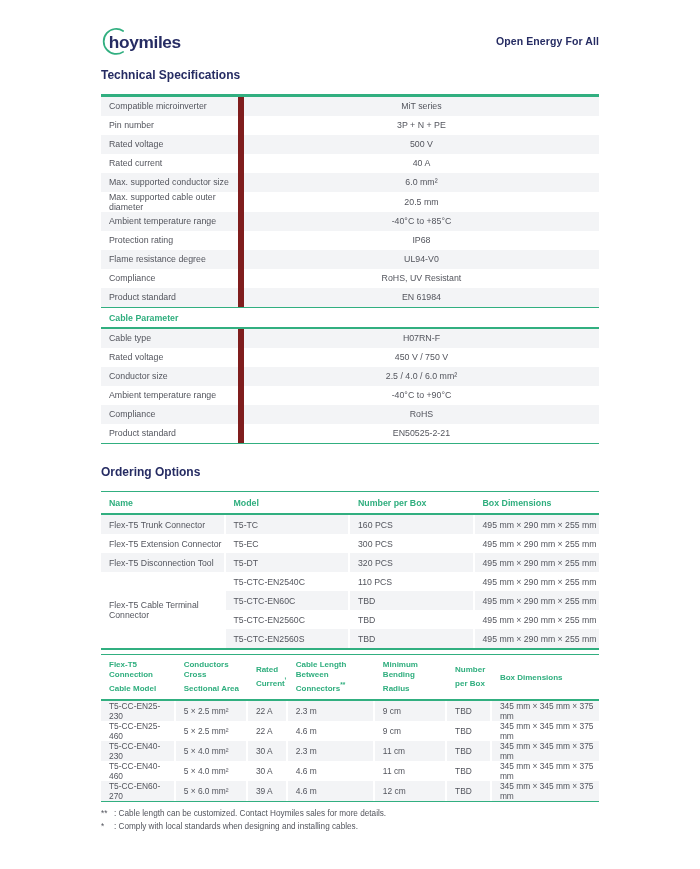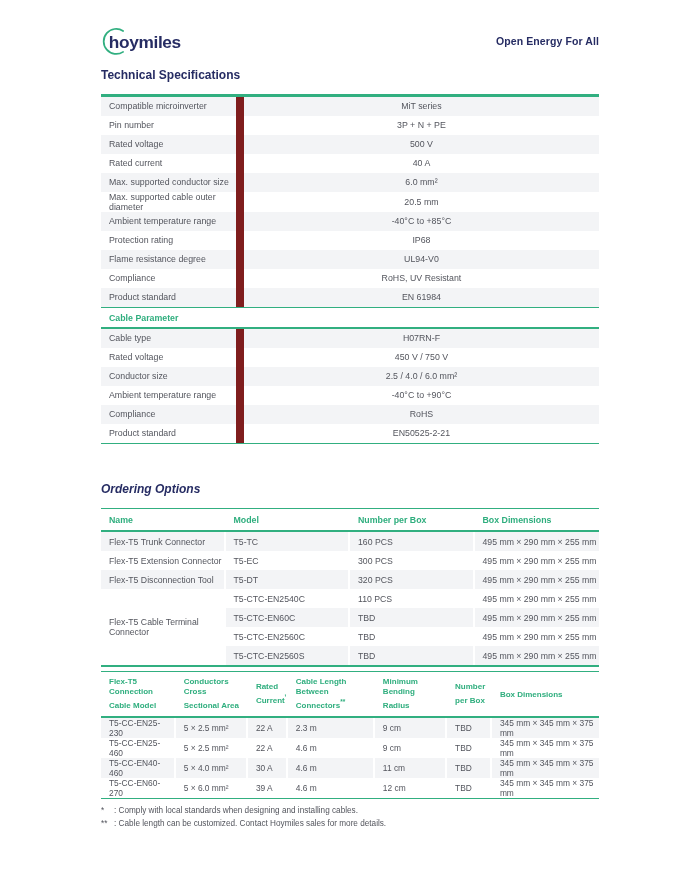--- a/index.html
+++ b/index.html
@@ -6,34 +6,34 @@
   html,body { background:#ffffff; }
   body { font-family:"Liberation Sans","DejaVu Sans",sans-serif; color:#53555d; }
   .page { width:668px; height:869px; margin:0 auto; padding:24px 85px 0 85px; background:#fff; overflow:hidden; }
 
   
   .hdr { display:flex; justify-content:space-between; align-items:center; height:34px; margin-bottom:10px; }
   .tagline { font-size:10.5px; font-weight:bold; color:#262c63; letter-spacing:0.1px; }
 
   
   .stitle { font-size:12px; font-weight:bold; color:#262c63; padding-bottom:12px; border-bottom:1.5px solid #31af80; }
-  .stitle.ord { margin-top:38px;font-style:italic; }
+  .stitle.ord { margin-top:21px; }
 
   
   .rule { width:100%; background:#31af80; }
   .g15 { height:1.5px; }
   .g2  { height:2px; }
   .spacer4 { height:4px; }
 
   
   .phead { font-size:8.8px; font-weight:bold; color:#2fae7e; padding:5px 8px 4px 8px; }
   table { width:100%; table-layout:fixed; border-collapse:separate; border-spacing:0; }
   td, th { overflow:hidden; }
   .spec td { height:19px; font-size:8.8px; color:#53555d; }
-  .spec td.lbl { padding-left:8px; border-right:8px solid #7f1d1d; }
+  .spec td.lbl { padding-left:8px; border-right:6px solid #7f1d1d; }
   .spec td.val { text-align:center; }
   .spec tr:nth-child(odd) td { background:#f3f4f6; }
 
   
   .ot th { text-align:left; font-weight:bold; color:#2fae7e; vertical-align:middle; border-right:2px solid #fff; padding:5px 4px 5px 8px; }
   .ot th:last-child, .ot td:last-child { border-right:none; }
   .t1h th { font-size:8.8px; height:21px; }
   .t2h th { font-size:8px; line-height:1.3; height:36px; vertical-align:middle; }
   .ot td { height:19px; padding-left:8px; color:#53555d; border-right:2px solid #fff; }
   .t1b td { font-size:8.7px; }
@@ -270,20 +270,29 @@
       <tr>
         <td>T5-CC-EN25-460</td>
         <td>5 × 2.5 mm²</td>
         <td>22 A</td>
         <td>4.6 m</td>
         <td>9 cm</td>
         <td>TBD</td>
         <td>345 mm × 345 mm × 375 mm</td>
       </tr>
       <tr>
+        <td>T5-CC-EN40-230</td>
+        <td>5 × 4.0 mm²</td>
+        <td>30 A</td>
+        <td>2.3 m</td>
+        <td>11 cm</td>
+        <td>TBD</td>
+        <td>345 mm × 345 mm × 375 mm</td>
+      </tr>
+      <tr>
         <td>T5-CC-EN40-460</td>
         <td>5 × 4.0 mm²</td>
         <td>30 A</td>
         <td>4.6 m</td>
         <td>11 cm</td>
         <td>TBD</td>
         <td>345 mm × 345 mm × 375 mm</td>
       </tr>
       <tr>
         <td>T5-CC-EN60-270</td>
@@ -292,17 +301,17 @@
         <td>4.6 m</td>
         <td>12 cm</td>
         <td>TBD</td>
         <td>345 mm × 345 mm × 375 mm</td>
       </tr>
     </tbody>
   </table>
   <div class="rule g15"></div>
 
   <div class="fnotes">
+    <div><span class="fmark">**</span><span>: Cable length can be customized. Contact Hoymiles sales for more details.</span></div>
     <div><span class="fmark">*</span><span>: Comply with local standards when designing and installing cables.</span></div>
-    <div><span class="fmark">**</span><span>: Cable length can be customized. Contact Hoymiles sales for more details.</span></div>
   </div>
 
 </div>
 
 </body></html>

